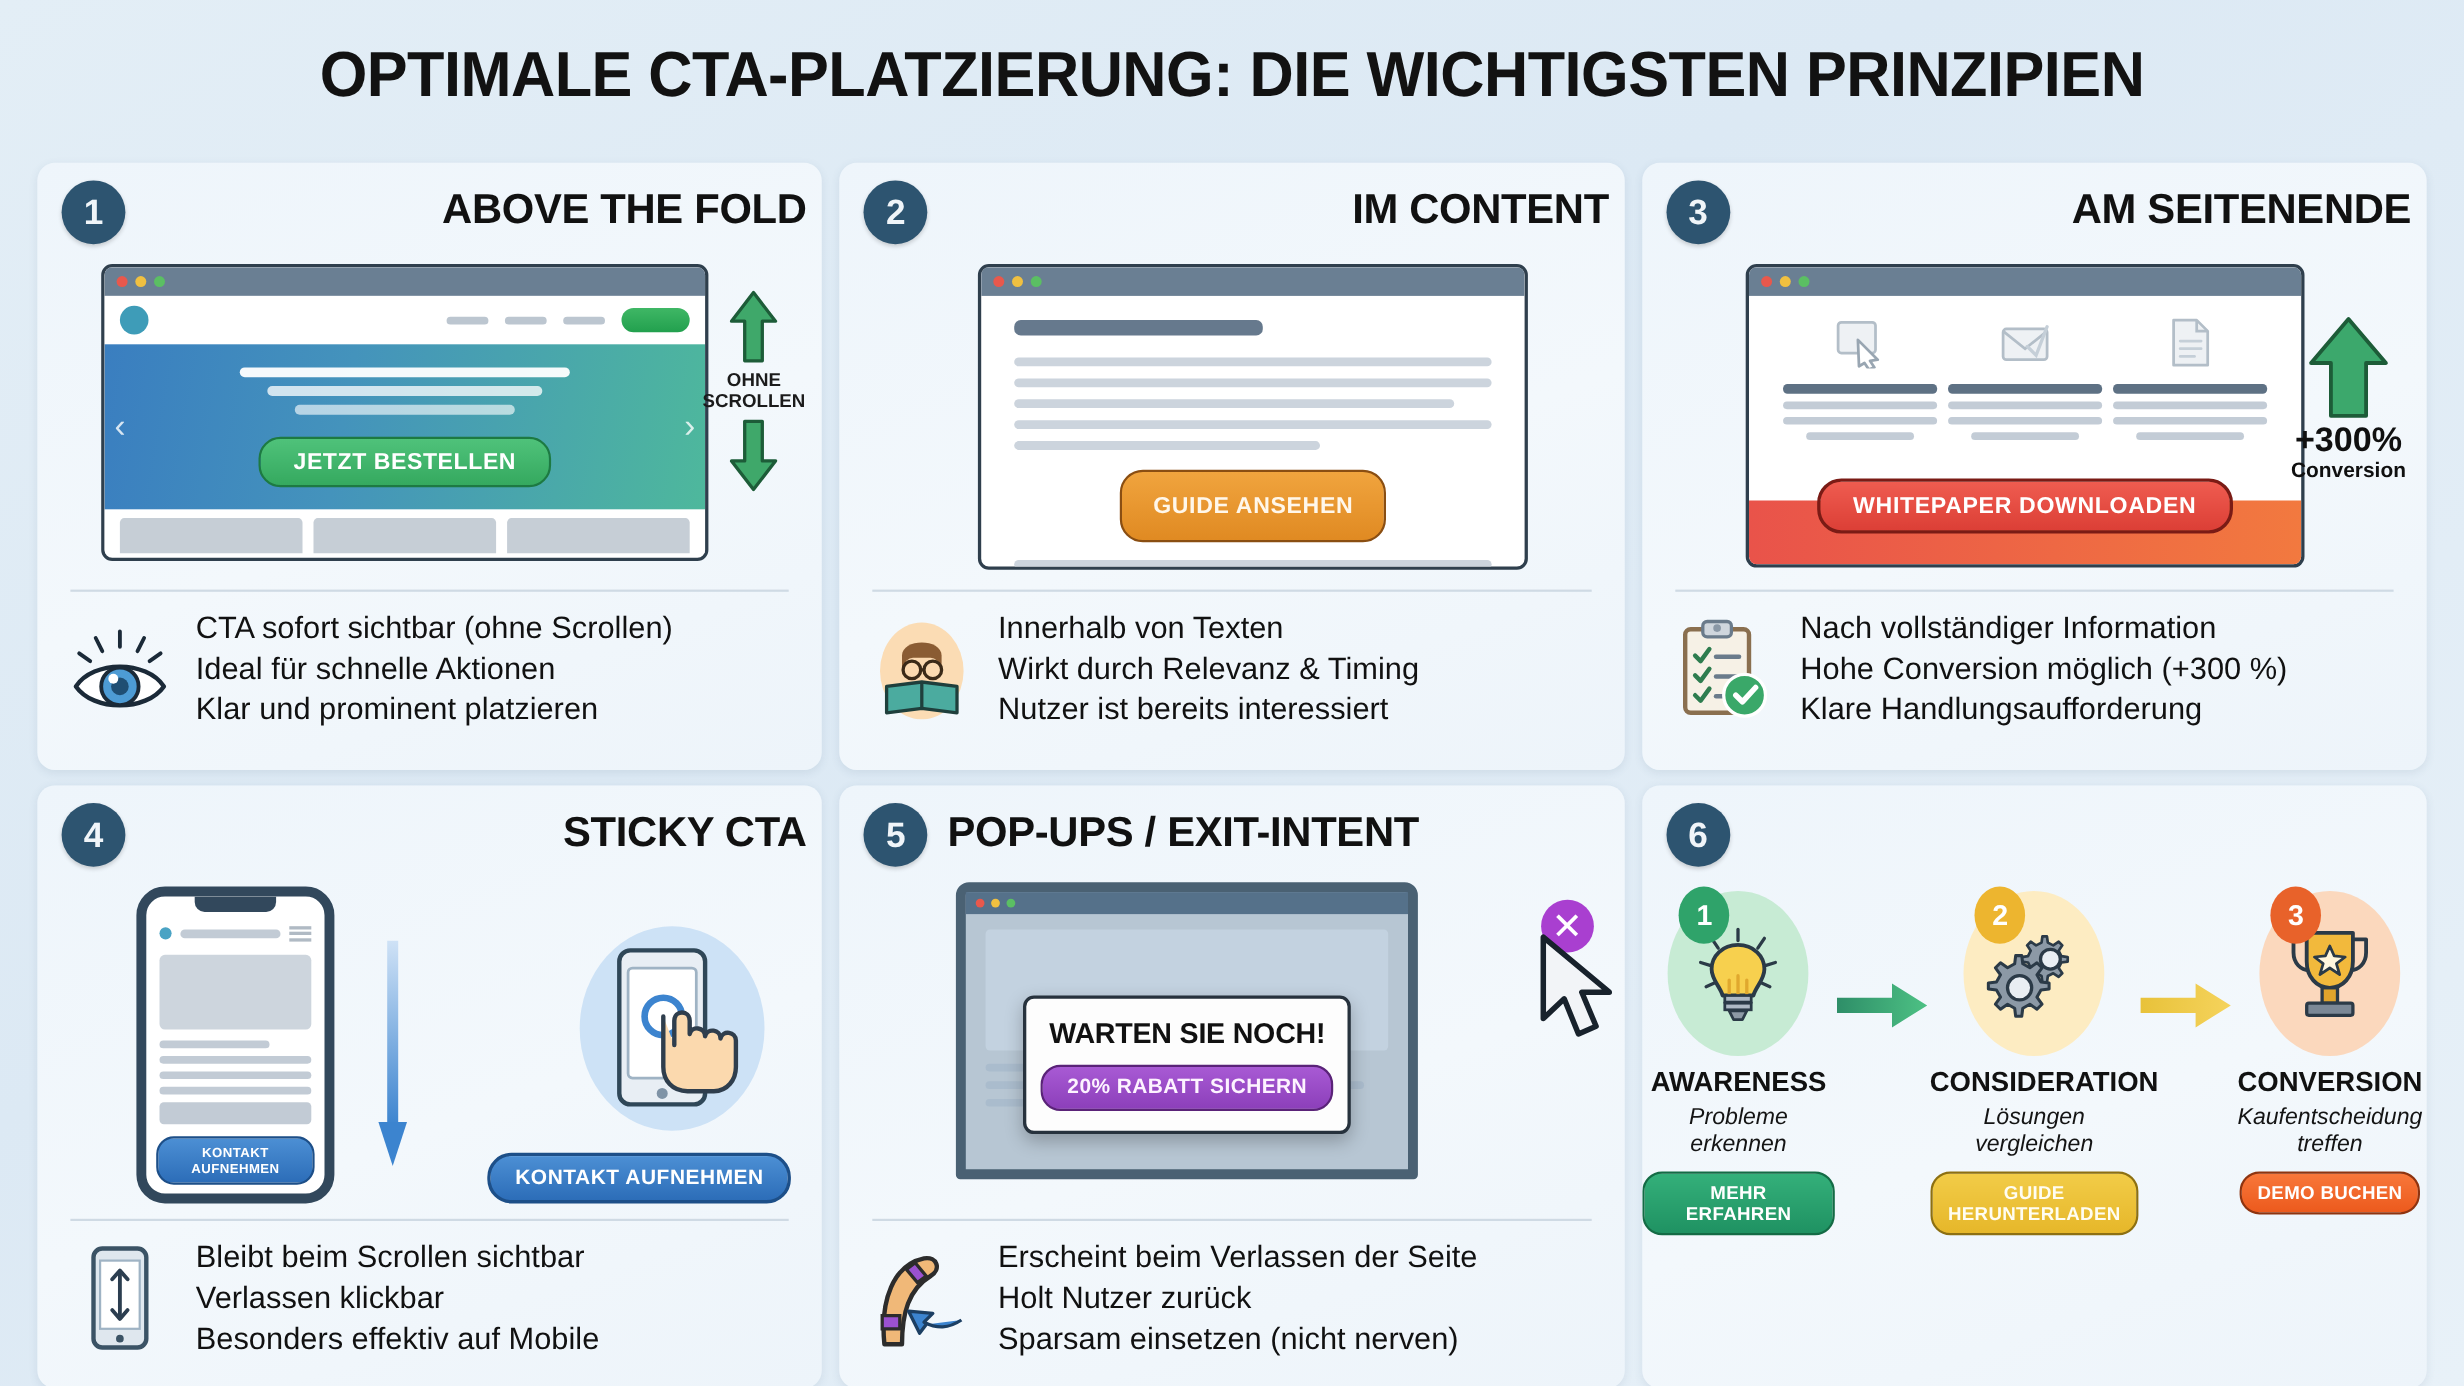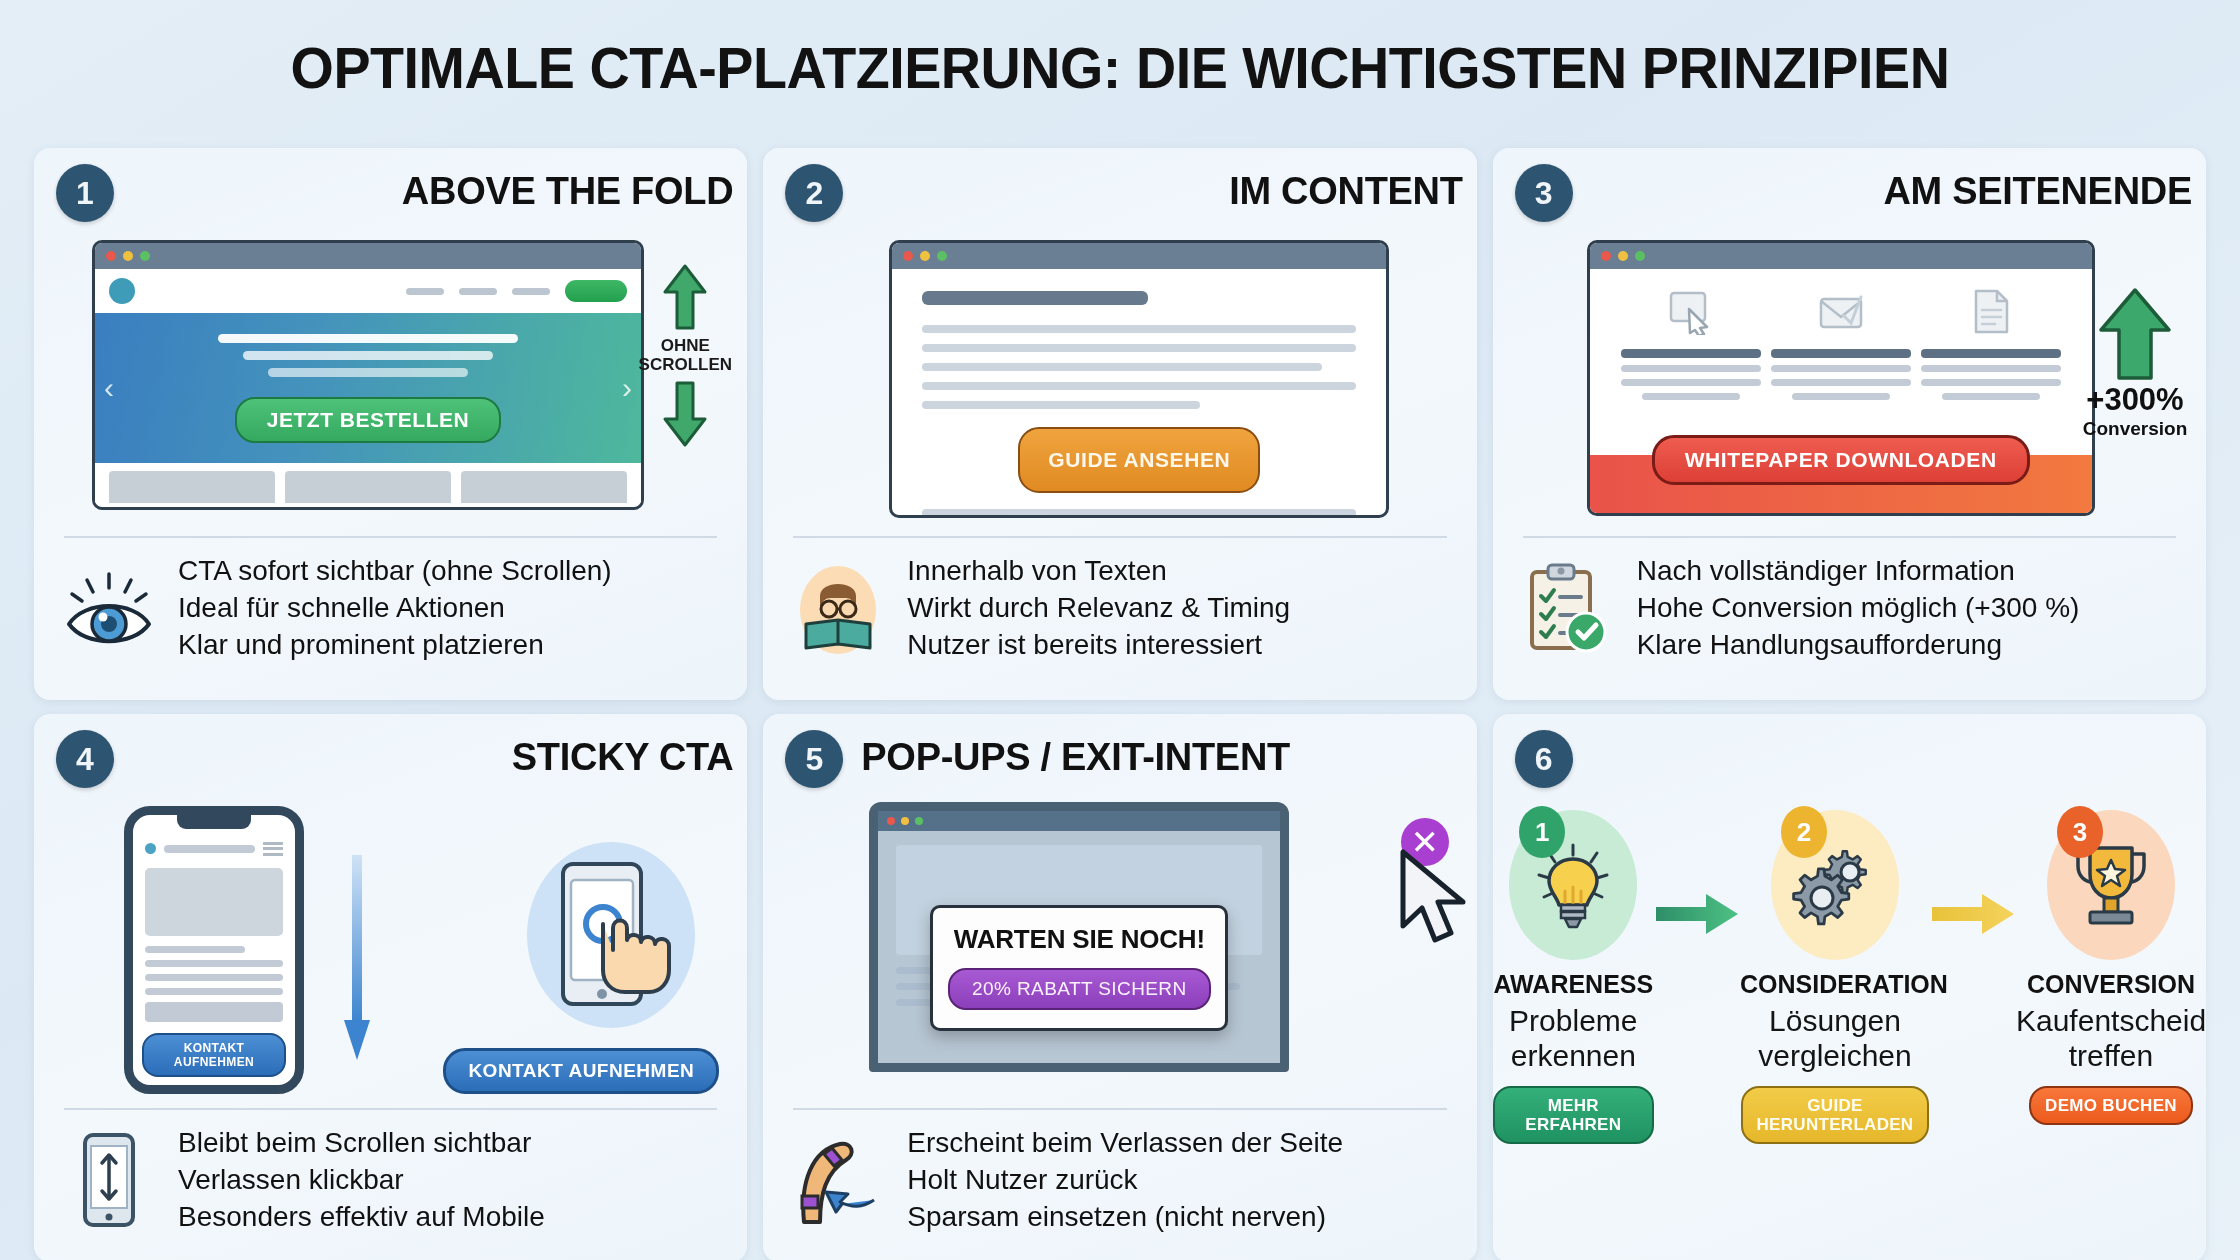--- a/index.html
+++ b/index.html
@@ -183,21 +183,21 @@
   .popup {
     position: absolute; left: 50%; transform: translateX(-50%); top: 94px;
     width: 298px; background: #fdfdfd; border: 3px solid #27323d; border-radius: 10px;
     padding: 16px 0 18px; text-align: center;
     box-shadow: 0 6px 16px rgba(0,0,0,.25);
   }
   .popup .h { font-size: 26px; font-weight: 900; color: #111; letter-spacing:-.2px; }
   .cta-purple {
     display:inline-block; margin-top: 13px; padding: 8px 22px; border-radius: 18px;
     background: linear-gradient(180deg,#a85ad4,#8c3fba); border: 2.5px solid #5a2378;
-    color: #fdf3ff; font-size: 19px; font-weight: 400; letter-spacing:.4px;
+    color: #fdf3ff; font-size: 19px; font-weight: 700; letter-spacing:.4px;
   }
   .close-x {
     position: absolute; right: 18px; top: 18px; width: 48px; height: 48px; border-radius: 50%;
     background: #a93fd0; color: #fff; font-size: 34px; font-weight: 400;
     display:flex; align-items:center; justify-content:center;
   }
   .cursor-big { position: absolute; right: -8px; top: 48px; }
 
   
   .funnel { display:flex; align-items: flex-start; justify-content: center; gap: 0; padding-top: 10px; }
@@ -206,21 +206,21 @@
     width: 128px; height: 150px; border-radius: 50%;
     margin: 0 auto; position: relative;
     display:flex; align-items:center; justify-content:center;
   }
   .step-num {
     position:absolute; left: 10px; top: -4px; width: 46px; height: 52px; border-radius: 50%;
     color:#fff; font-size: 26px; font-weight: 800;
     display:flex; align-items:center; justify-content:center;
   }
   .step-label { font-size: 25px; font-weight: 900; color:#111; margin-top: 10px; }
-  .step-desc { font-size: 30px; color:#141414; line-height: 1.16; margin-top: 5px; }
+  .step-desc { font-size: 21px; color:#141414; line-height: 1.16; margin-top: 5px; font-style: italic; }
   .step-btn {
     margin: 12px auto 0; border-radius: 18px; color:#fff;
     font-size: 17px; font-weight: 800; padding: 8px 14px; width: fit-content;
     letter-spacing:.3px; line-height:1.12;
   }
   .fa { width: 86px; padding-top: 78px; }
 
   
   .divider { height: 2px; background: #cfdae4; margin: 8px 30px 0; }
   .bullets { display: flex; align-items: center; gap: 20px; padding: 14px 26px 0; }

